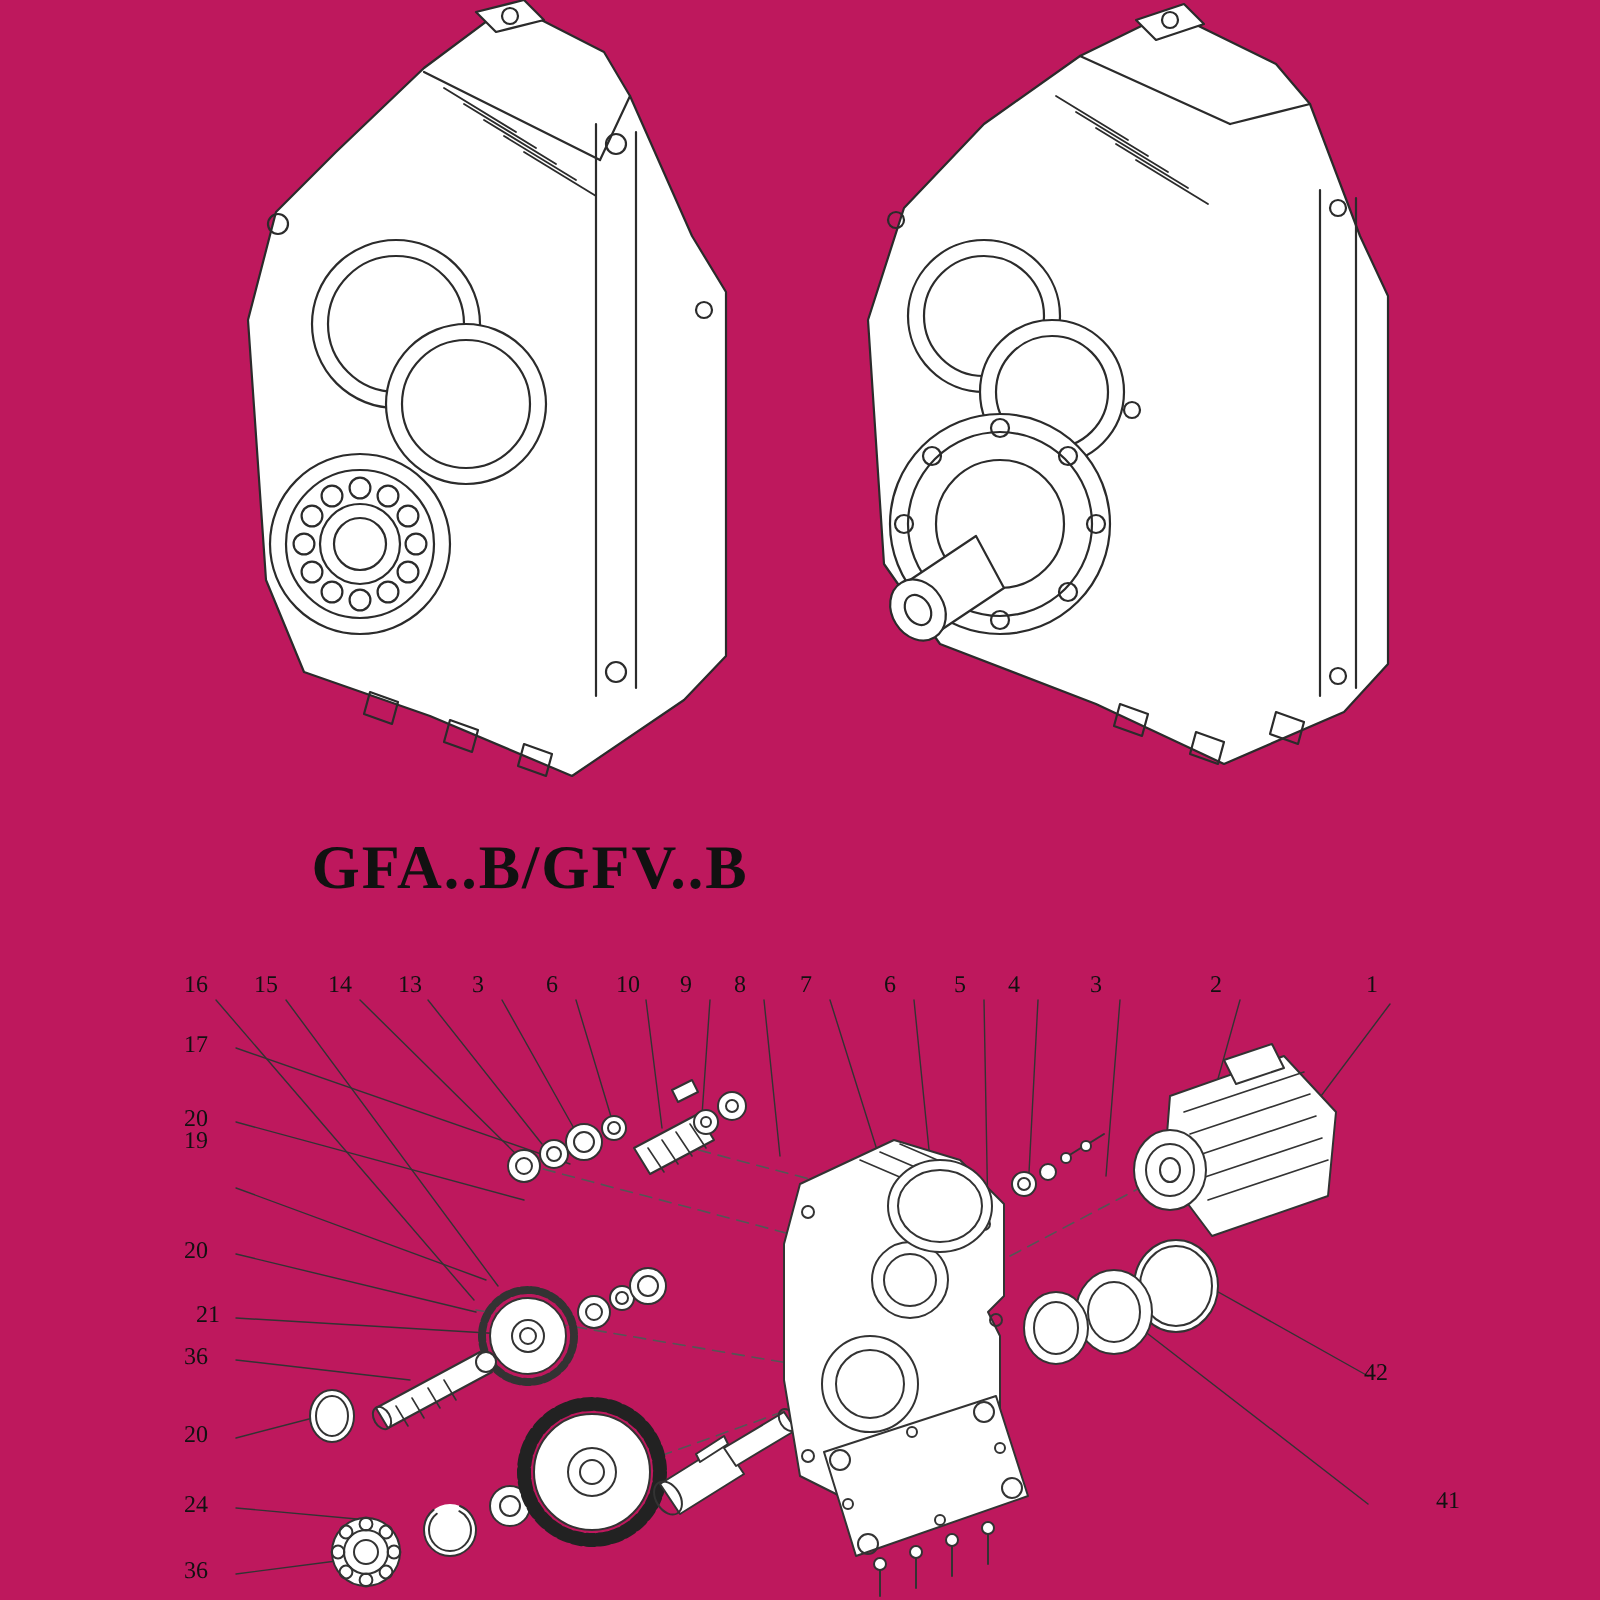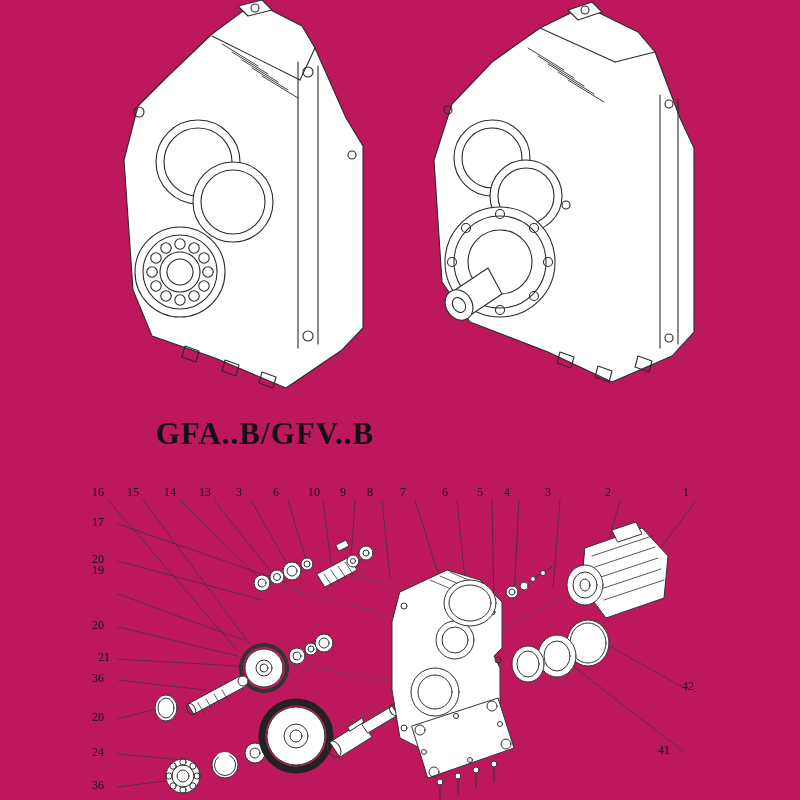--- a/index.html
+++ b/index.html
@@ -344,15 +344,15 @@
   <span class="co" style="left:106px;top:550px">20</span>
   <span class="co" style="left:106px;top:561px">19</span>
   <span class="co" style="left:106px;top:616px">20</span>
   <span class="co" style="left:112px;top:648px">21</span>
   <span class="co" style="left:106px;top:669px">36</span>
   <span class="co" style="left:106px;top:708px">20</span>
   <span class="co" style="left:106px;top:743px">24</span>
   <span class="co" style="left:106px;top:776px">36</span>
 
   <span class="co" style="left:696px;top:677px">42</span>
-  <span class="co" style="left:672px;top:741px">41</span>
+  <span class="co" style="left:732px;top:741px">41</span>
 
 </div>
 
 </body></html>

